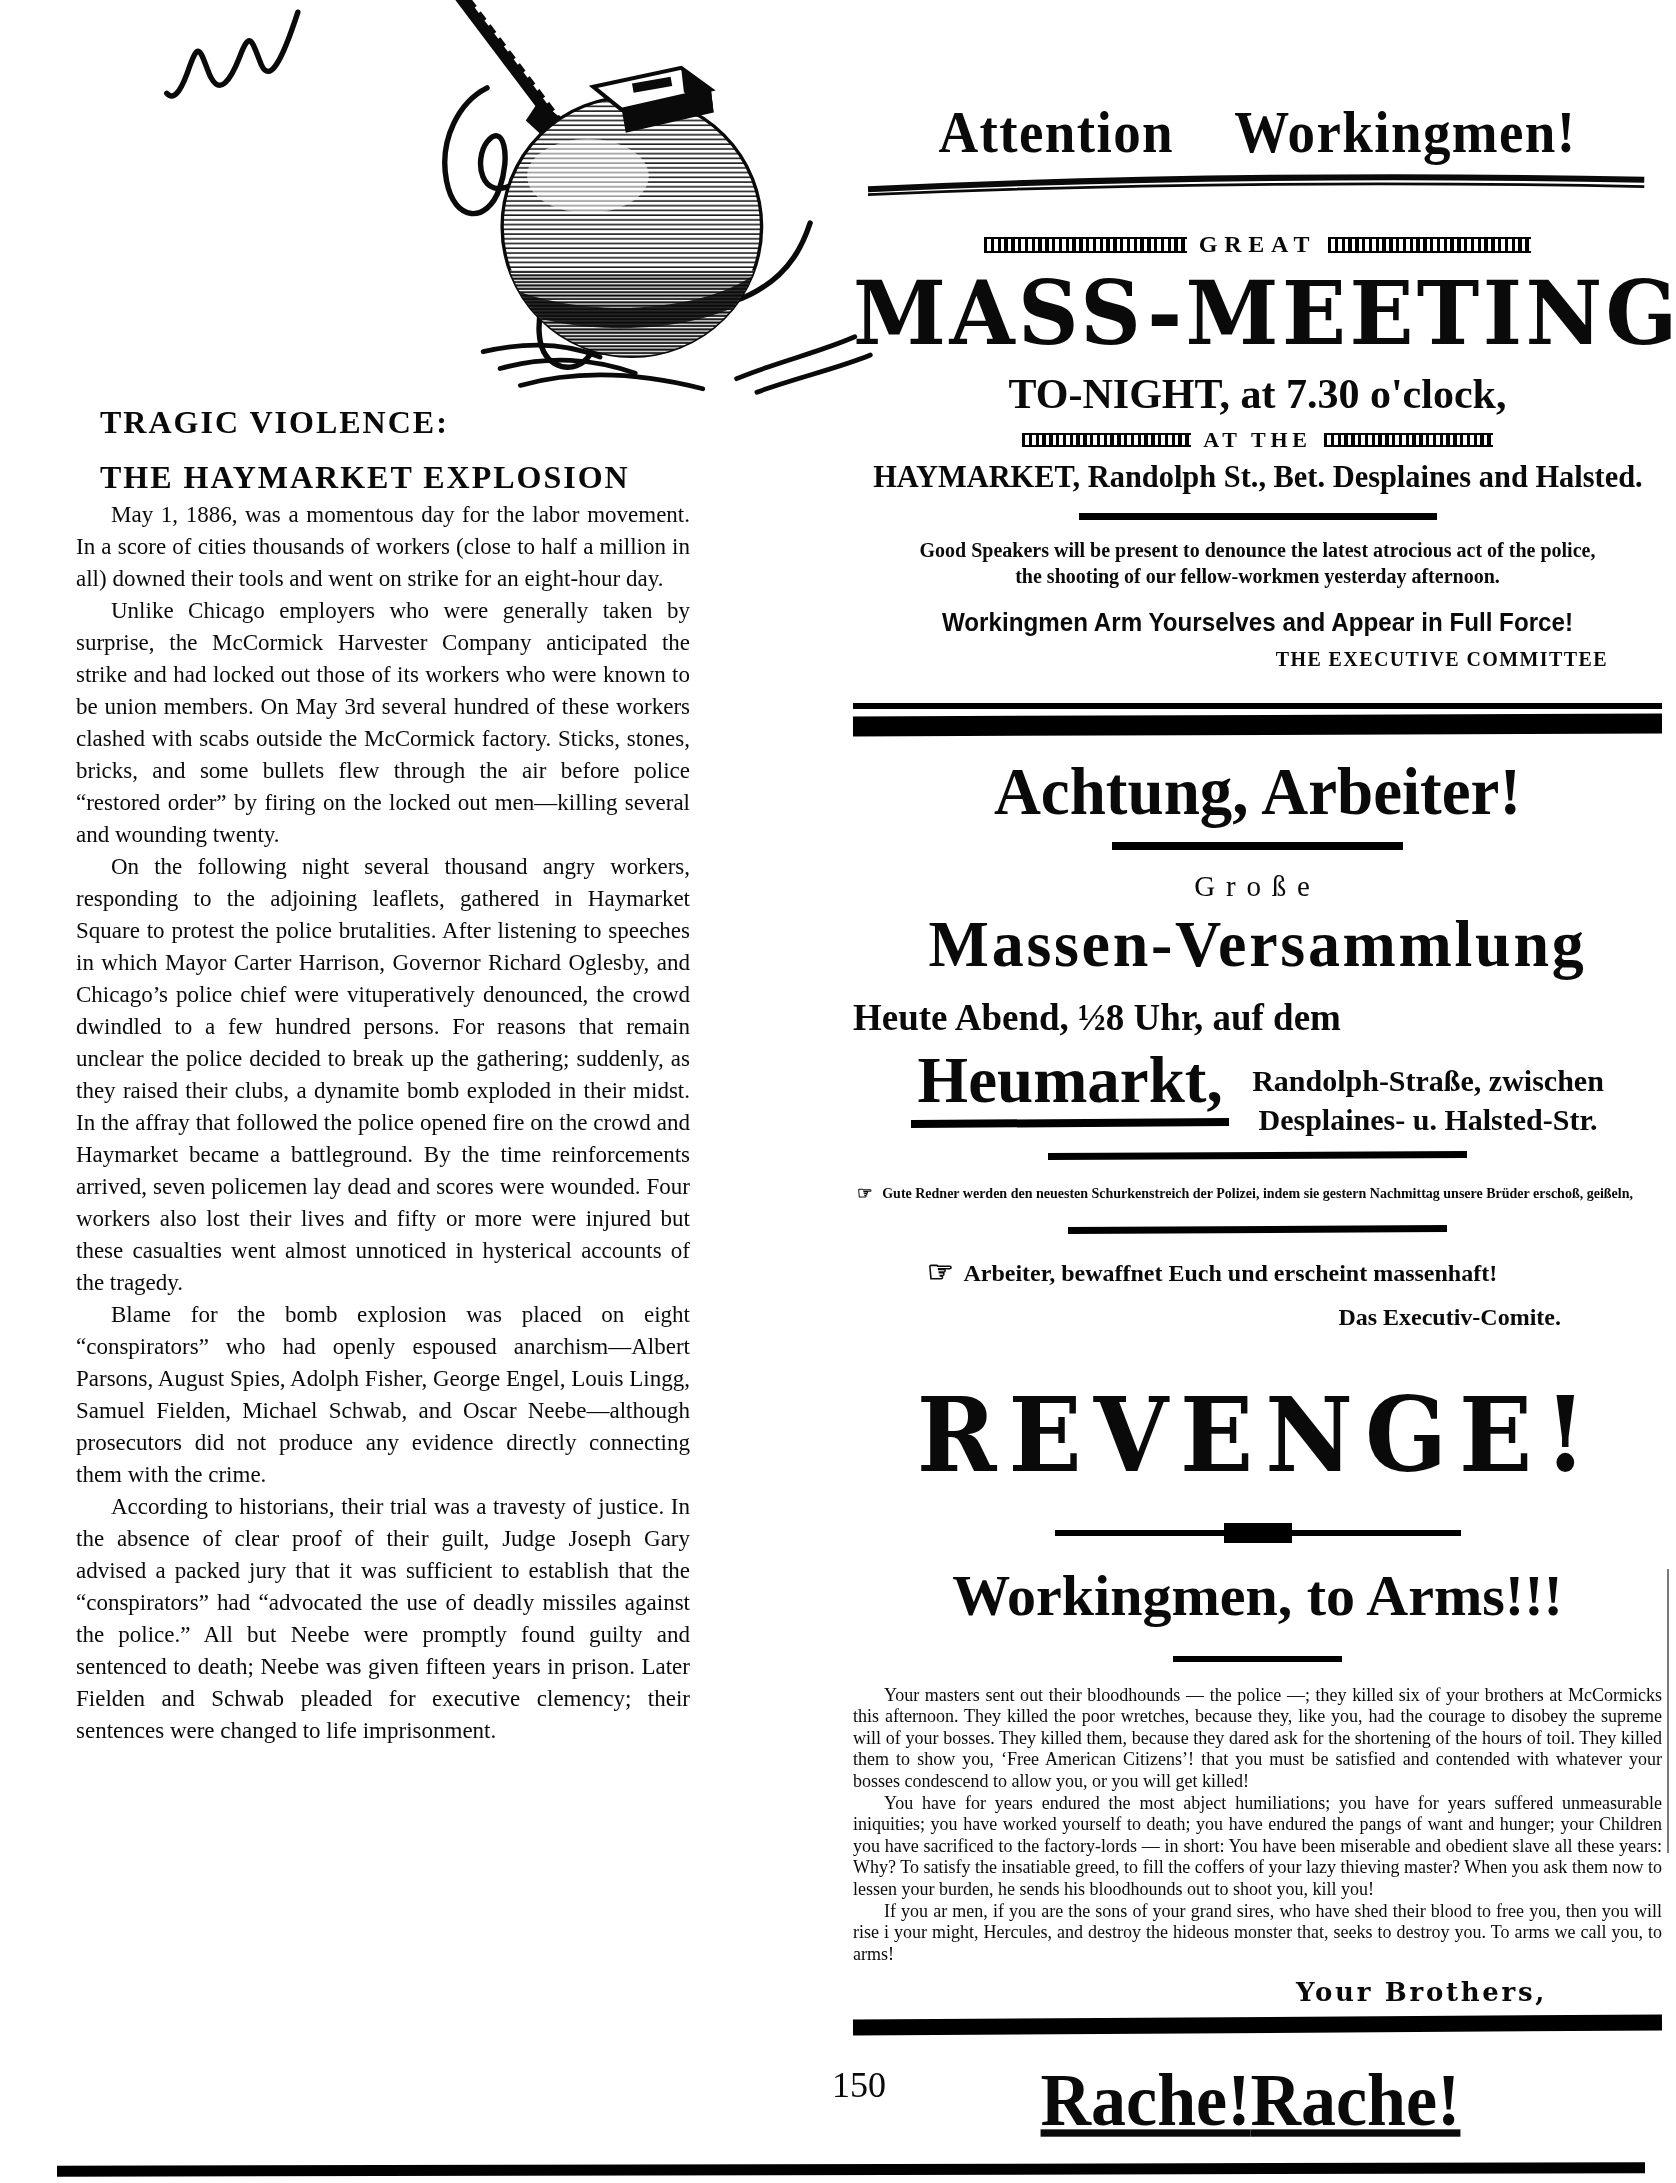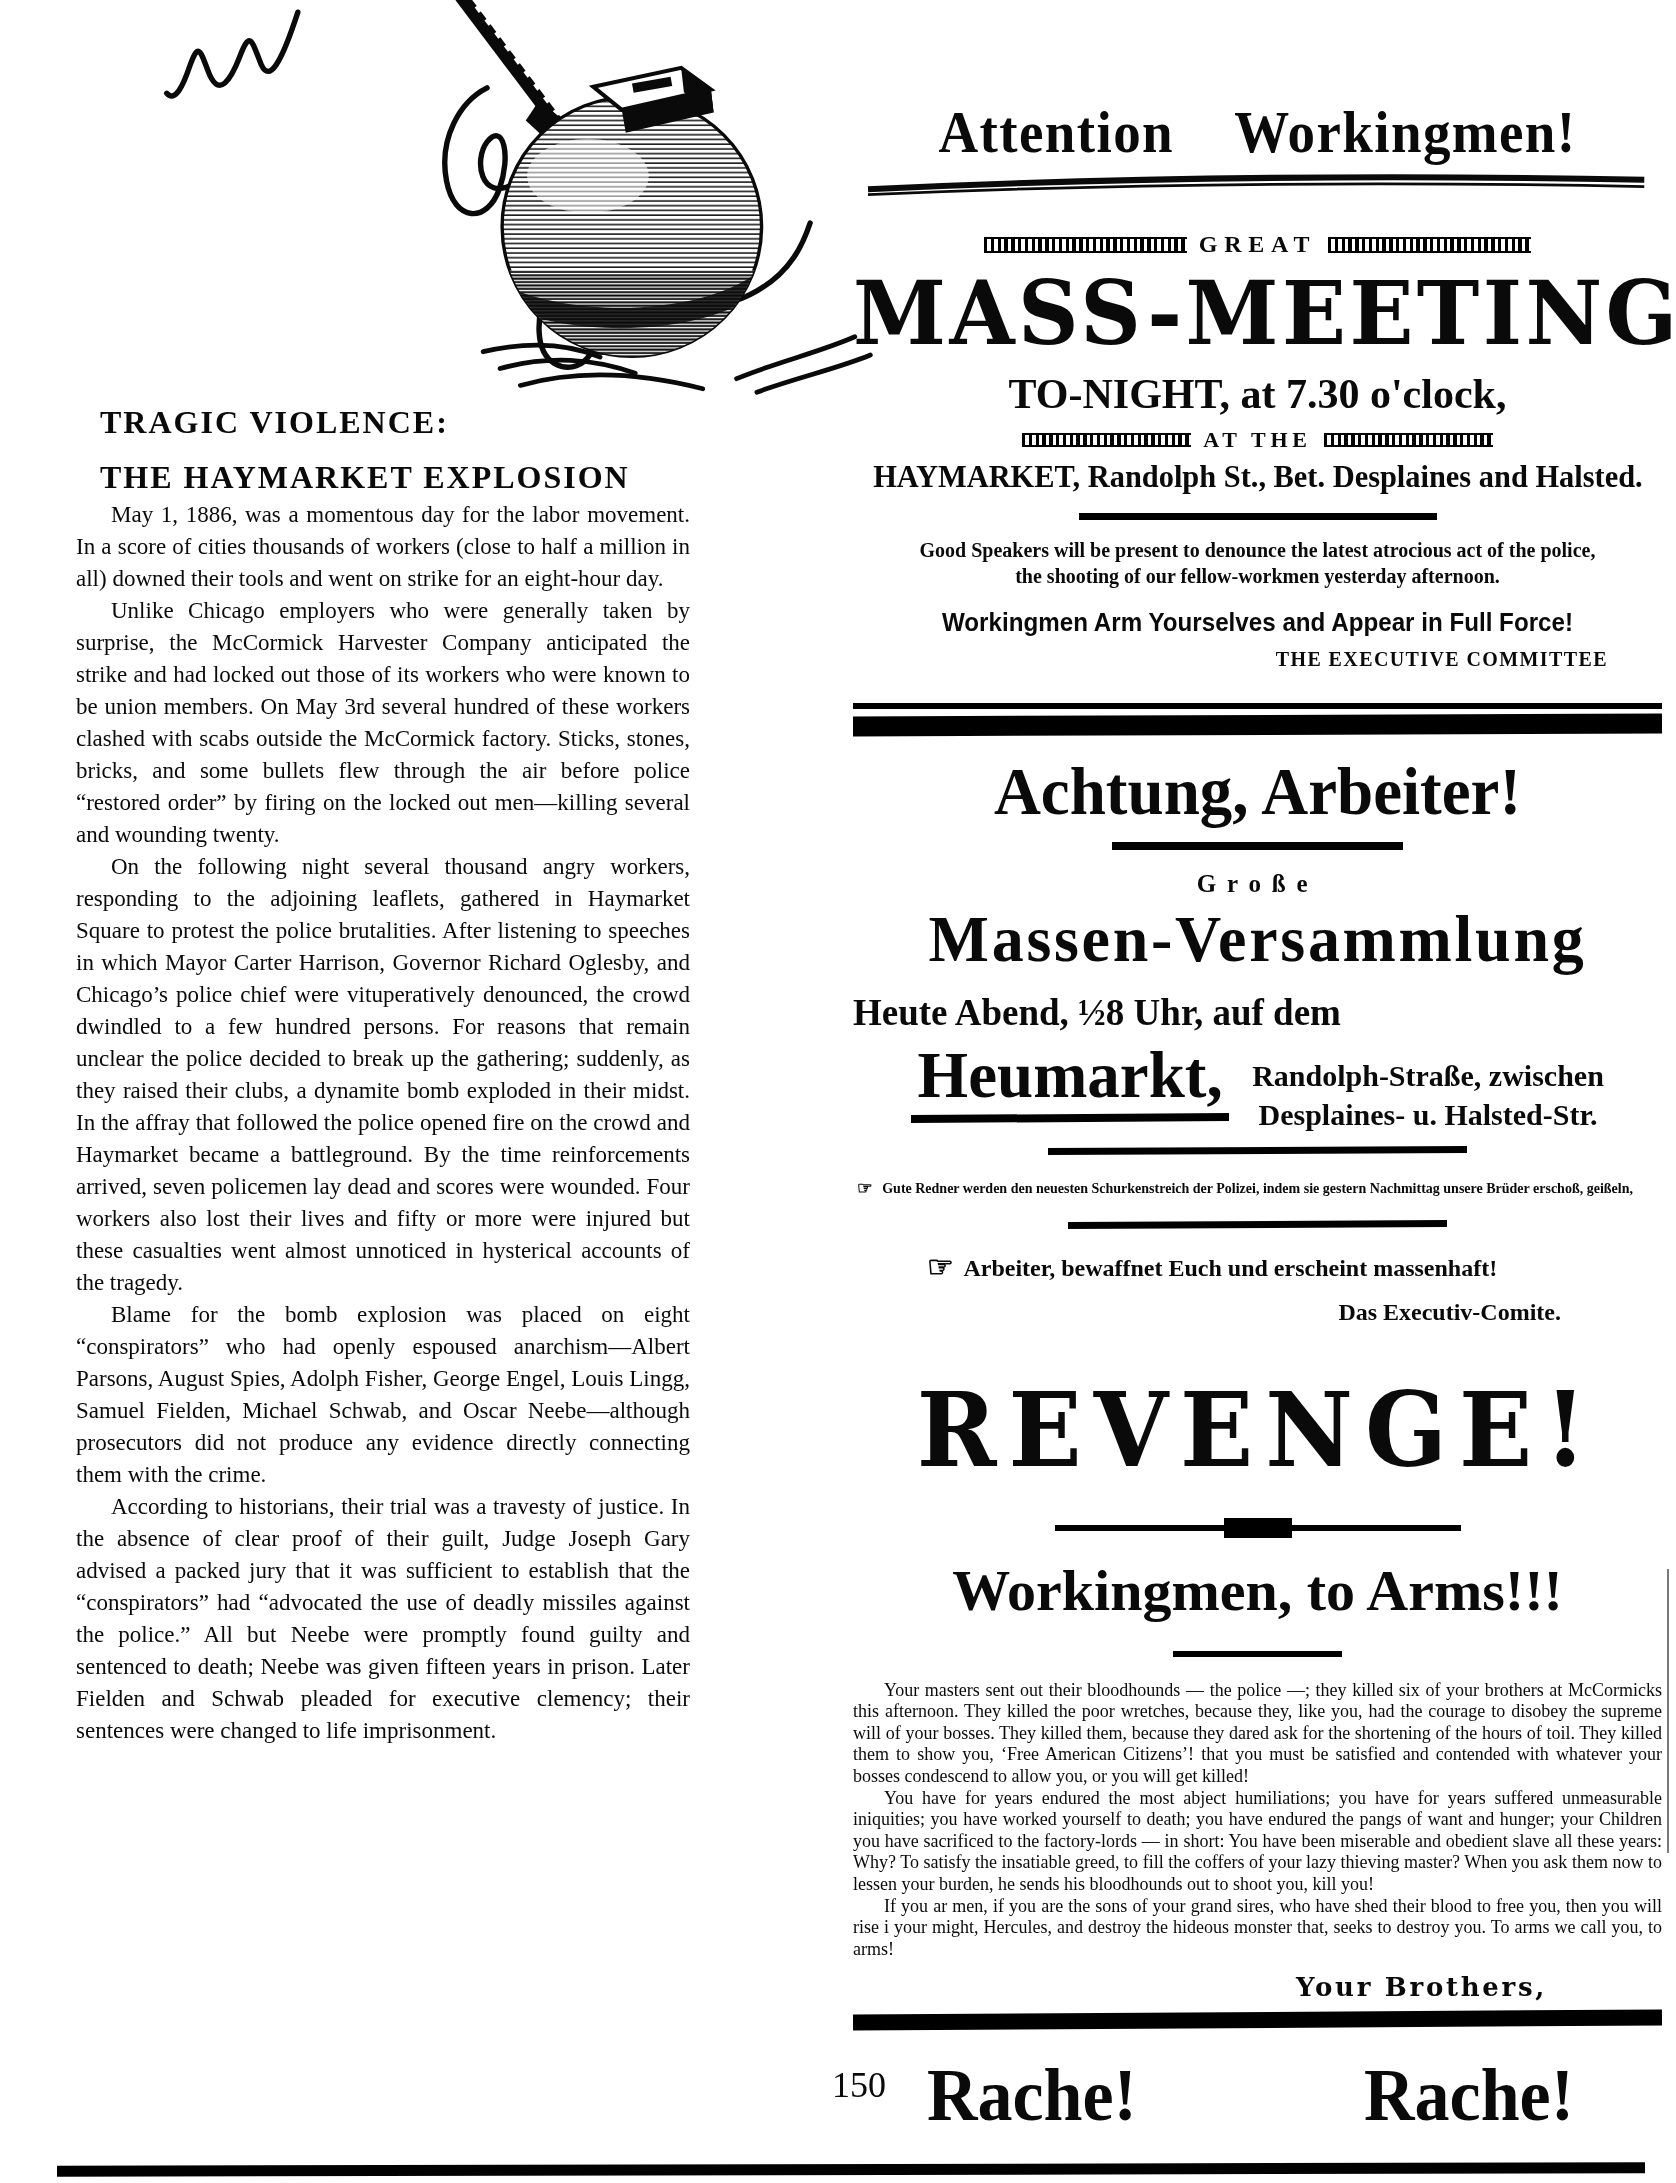--- a/index.html
+++ b/index.html
@@ -61,21 +61,21 @@
   .arm-line{
     font-size:26px;font-weight:bold;text-align:center;margin:17.6px 0 0 0;
     font-family:"Liberation Sans",sans-serif;transform:scaleX(0.93);transform-origin:center;white-space:nowrap;
   }
   .exec{font-size:20px;font-weight:bold;letter-spacing:1.4px;text-align:right;padding-right:54px;margin:9.5px 0 0 0;}
   
   .rule-thin-top{height:6.8px;width:100%;margin-top:32px;}
   .rule-thick-top{height:20px;width:100%;margin-top:5.4px;transform:rotate(-0.2deg);}
   .achtung{font-size:65px;font-weight:bold;text-align:center;margin:19px 0 0 0;transform:scaleY(1.05);}
   .rule-double-sm{width:291px;margin:13.5px auto 0 auto;height:4px;border-top:4.7px solid #000;border-bottom:0;background:#000;}
-  .grosse{font-size:25px;font-weight:bold;letter-spacing:10.8px;text-align:center;margin:20px 0 0 0;}
+  .grosse{font-size:29px;font-weight:normal;letter-spacing:10.8px;text-align:center;margin:20px 0 0 0;}
   .massen{font-size:64px;font-weight:bold;letter-spacing:2.7px;text-align:center;margin:4px 0 0 0;white-space:nowrap;transform:scaleY(1.04);}
   .heute{font-size:37px;font-weight:bold;margin:15px 0 0 0;}
   .heumarkt-row{display:flex;align-items:flex-start;justify-content:center;gap:23px;margin:12px 0 0 0;}
   .heumarkt-word{font-size:65px;font-weight:bold;line-height:58px;text-align:center;}
   .heumarkt-underline{height:8px;background:#000;width:318px;margin-top:9.5px;transform:rotate(-0.4deg);}
   .strasse{font-size:30px;font-weight:bold;line-height:39px;text-align:center;padding-top:9.5px;}
   .rule.mid-de1{width:419px;height:6.8px;margin-top:13.5px;transform:rotate(-0.3deg);}
   .redner{font-size:14px;font-weight:bold;line-height:30px;margin:19px 0 0 4px;}
   .rule.mid-de2{width:379px;height:7.4px;margin-top:17.6px;transform:rotate(-0.3deg);}
   .bewaffnet{font-size:24px;font-weight:bold;margin:20px 0 0 74px;}
@@ -92,21 +92,21 @@
   .to-arms{font-size:58px;font-weight:bold;text-align:center;margin:19px 0 0 0;white-space:nowrap;}
   .rule.under-arms{width:169px;height:6px;margin-top:27px;}
   .revenge-text{font-size:18px;font-weight:normal;line-height:21.6px;text-align:justify;margin:23px 0 0 0;}
   .revenge-text p{margin:0;text-indent:31px;}
   .your-brothers{
     font-size:26px;font-weight:bold;letter-spacing:2.7px;text-align:right;padding-right:115px;margin:12px 0 0 0;
     font-family:"DejaVu Serif","Liberation Serif",serif;
   }
   .rule.after-brothers{width:100%;height:16px;margin-top:9.5px;transform:rotate(-0.35deg);}
   
-  .rache-row{display:flex;justify-content:space-between;padding:0 88px 0 74px;margin:28px 0 0 0;}
+  .rache-row{display:flex;justify-content:center;padding:0 88px 0 74px;margin:28px 0 0 0;text-decoration:underline;}
   .rache-word{font-size:70px;font-weight:bold;transform:scaleY(1.05);}
   
   .page-number{position:absolute;left:832px;top:2064px;font-size:36px;}
   .scan-bar{position:absolute;left:57px;top:2164px;width:1588px;height:10.8px;background:#000;transform:rotate(-0.12deg);}
   .scan-tick{position:absolute;left:1667px;top:1569px;width:2px;height:284px;background:#222;opacity:.6;}
   svg.scribble{position:absolute;left:13.5px;top:0;}
   svg.bomb{position:absolute;left:419px;top:0;}
 </style>
 </head>
 <body>

